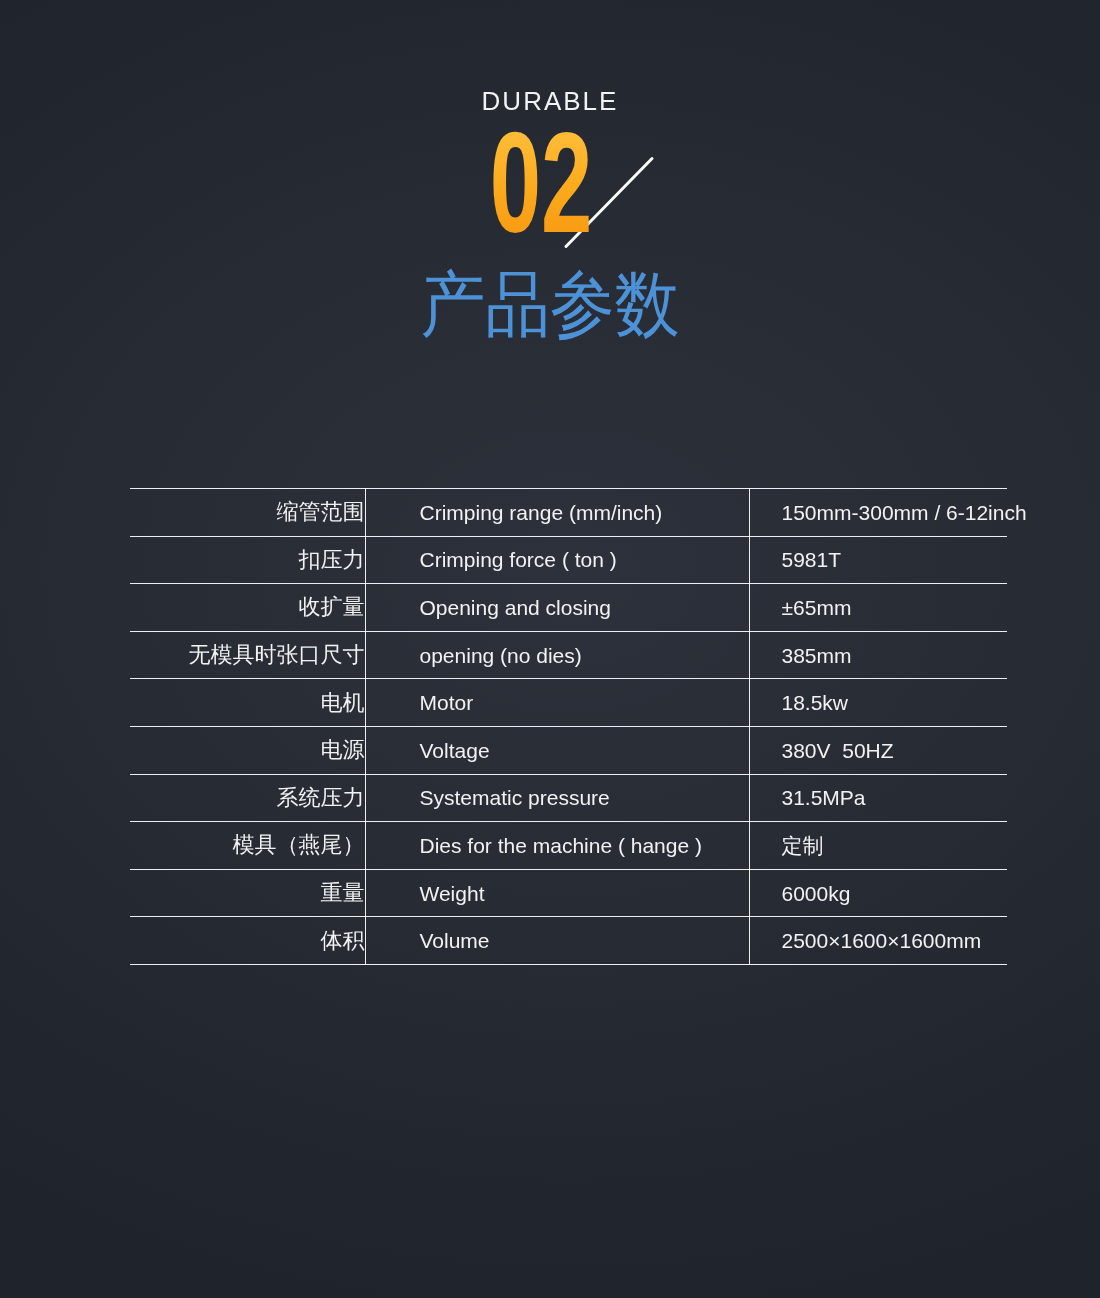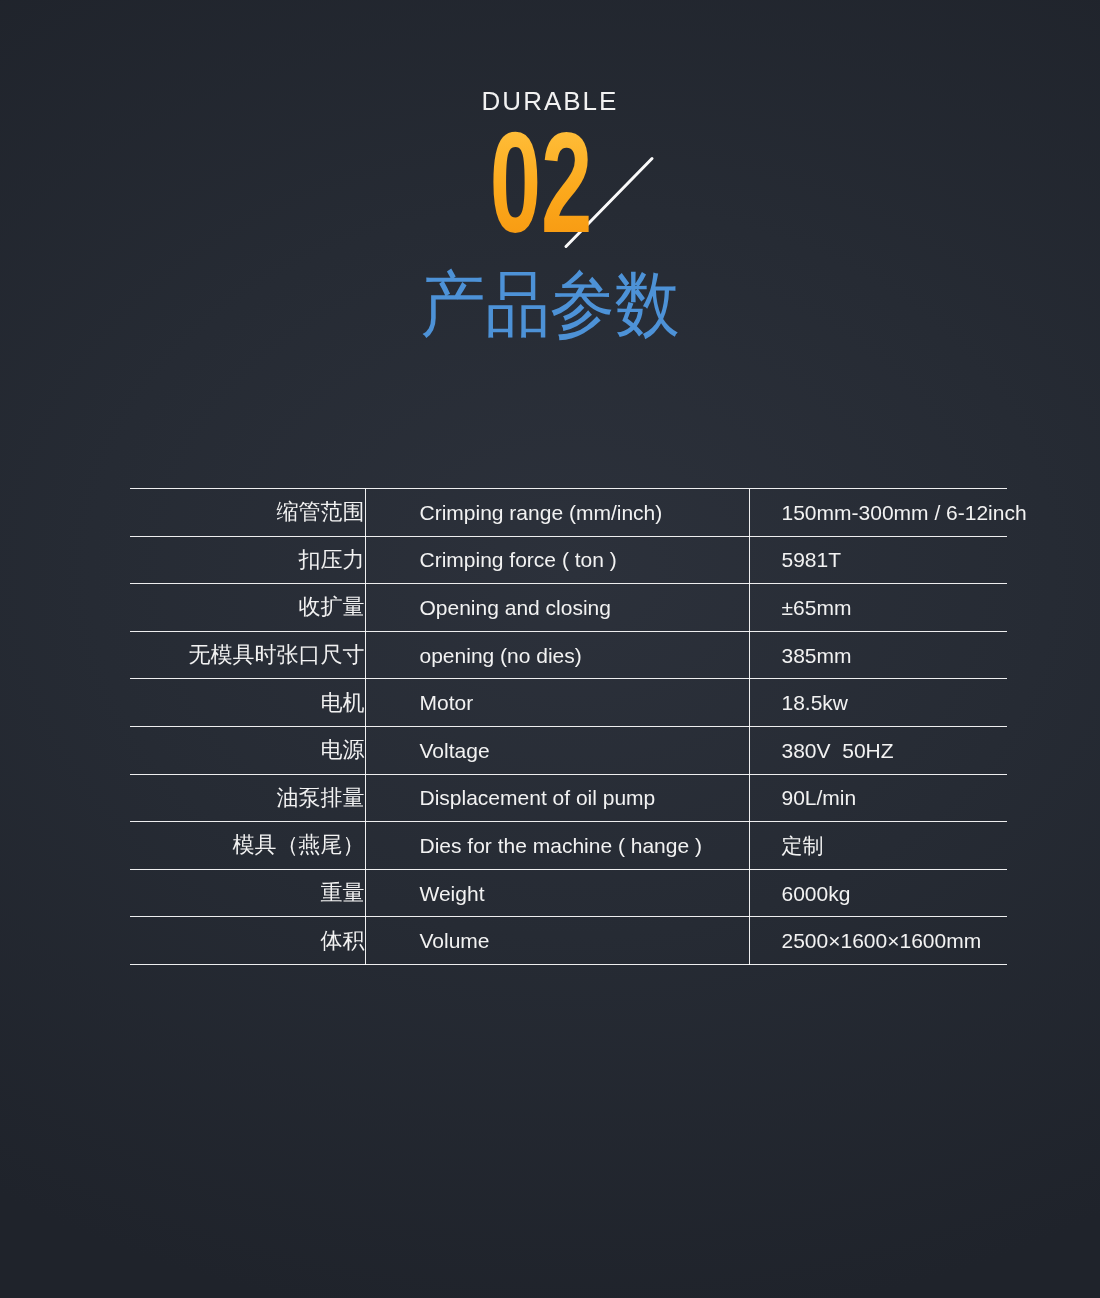--- a/index.html
+++ b/index.html
@@ -96,26 +96,26 @@
       <td class="en">Motor</td>
       <td class="val">18.5kw</td>
     </tr>
 
     <tr>
       <td class="cn">电源</td>
       <td class="en">Voltage</td>
       <td class="val">380V  50HZ</td>
     </tr>
 
+    <tr>
+      <td class="cn">系统压力</td>
+      <td class="en">Systematic pressure</td>
+      <td class="val">31.5MPa</td>
+    </tr>
 
-    <tr>
-      <td class="cn">油泵排量</td>
-      <td class="en">Displacement of oil pump</td>
-      <td class="val">90L/min</td>
-    </tr>
 
     <tr>
       <td class="cn">模具（燕尾）</td>
       <td class="en">Dies for the machine ( hange )</td>
       <td class="val">定制</td>
     </tr>
 
     <tr>
       <td class="cn">重量</td>
       <td class="en">Weight</td>

